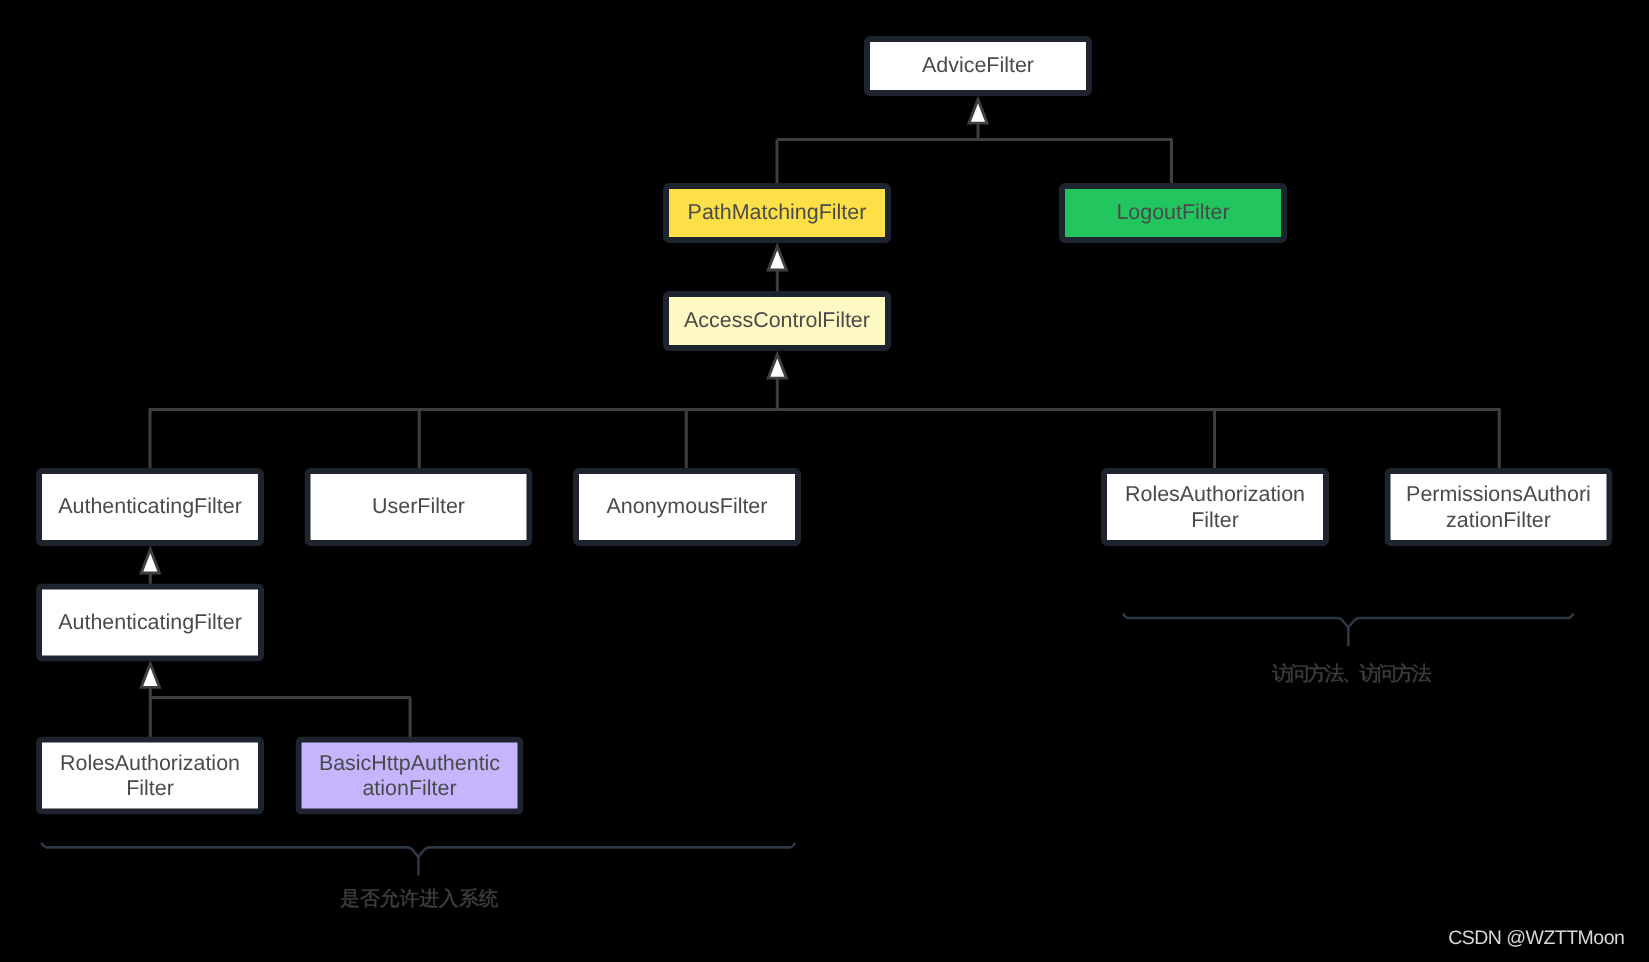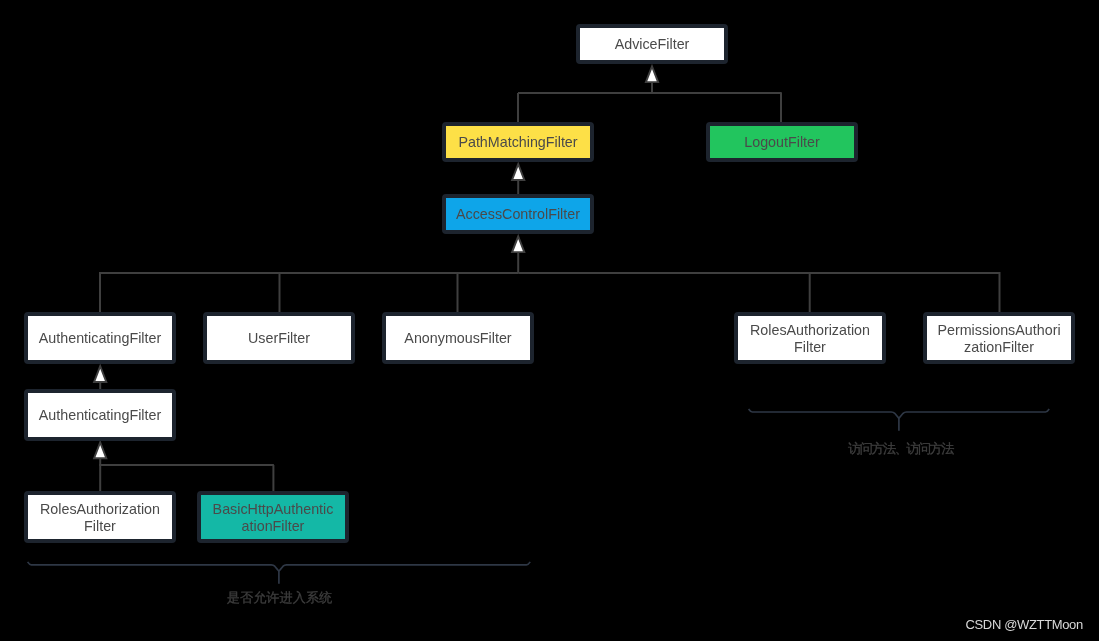--- a/index.html
+++ b/index.html
@@ -51,21 +51,21 @@
   <div id="node-layer">
       <div class="node" style="left: 576px; top: 24px; width: 152px; height: 40px; background: rgb(255, 255, 255); border-color: rgb(29, 36, 46); color: rgb(74, 74, 74);">
         <span>AdviceFilter</span>
       </div>
       <div class="node" style="left: 442px; top: 122px; width: 152px; height: 40px; background: #fde047; border-color: rgb(29, 36, 46); color: rgb(74, 74, 74);">
         <span>PathMatchingFilter</span>
       </div>
       <div class="node" style="left: 706px; top: 122px; width: 152px; height: 40px; background: #22c55e; border-color: rgb(29, 36, 46); color: rgb(74, 74, 74);">
         <span>LogoutFilter</span>
       </div>
-      <div class="node" style="left: 442px; top: 194px; width: 152px; height: 40px; background: #0ea5e9; border-color: rgb(29, 36, 46); color: rgb(74, 74, 74);">
+      <div class="node" style="left: 442px; top: 194px; width: 152px; height: 40px; background: #fef9c3; border-color: rgb(29, 36, 46); color: rgb(74, 74, 74);">
         <span>AccessControlFilter</span>
       </div>
       <div class="node" style="left: 24px; top: 312px; width: 152px; height: 52px; background: rgb(255, 255, 255); border-color: rgb(29, 36, 46); color: rgb(74, 74, 74);">
         <span>AuthenticatingFilter</span>
       </div>
       <div class="node" style="left: 203px; top: 312px; width: 152px; height: 52px; background: rgb(255, 255, 255); border-color: rgb(29, 36, 46); color: rgb(74, 74, 74);">
         <span>UserFilter</span>
       </div>
       <div class="node" style="left: 382px; top: 312px; width: 152px; height: 52px; background: rgb(255, 255, 255); border-color: rgb(29, 36, 46); color: rgb(74, 74, 74);">
         <span>AnonymousFilter</span>
@@ -75,22 +75,22 @@
       </div>
       <div class="node" style="left: 923px; top: 312px; width: 152px; height: 52px; background: rgb(255, 255, 255); border-color: rgb(29, 36, 46); color: rgb(74, 74, 74);">
         <span>PermissionsAuthorizationFilter</span>
       </div>
       <div class="node" style="left: 24px; top: 389px; width: 152px; height: 52px; background: rgb(255, 255, 255); border-color: rgb(29, 36, 46); color: rgb(74, 74, 74);">
         <span>AuthenticatingFilter</span>
       </div>
       <div class="node" style="left: 24px; top: 491px; width: 152px; height: 52px; background: rgb(255, 255, 255); border-color: rgb(29, 36, 46); color: rgb(74, 74, 74);">
         <span>RolesAuthorizationFilter</span>
       </div>
-      <div class="node" style="left: 197px; top: 491px; width: 152px; height: 52px; background: #14b8a6; border-color: rgb(29, 36, 46); color: rgb(74, 74, 74);">
+      <div class="node" style="left: 197px; top: 491px; width: 152px; height: 52px; background: #c4b5fd; border-color: rgb(29, 36, 46); color: rgb(74, 74, 74);">
         <span>BasicHttpAuthenticationFilter</span>
       </div>
     </div>
   <div id="brace-label-layer">
-      <div class="brace-label" style="left: 226.8px; top: 592px; letter-spacing: 0px; color: rgb(62, 62, 62); font-family: Liberation Mono, monospace;">是否允许进入系统</div>
+      <div class="brace-label" style="left: 226.8px; top: 592px; letter-spacing: 0px; color: rgb(62, 62, 62);">是否允许进入系统</div>
       <div class="brace-label" style="left: 848.1px; top: 442px; letter-spacing: -1.55px; color: rgb(62, 62, 62);">访问方法、访问方法</div>
     </div>
   <div class="watermark" id="watermark" style="left: 965.5px; top: 617px; color: rgb(216, 216, 216);">CSDN @WZTTMoon</div>
 </div>
 
 </body></html>

